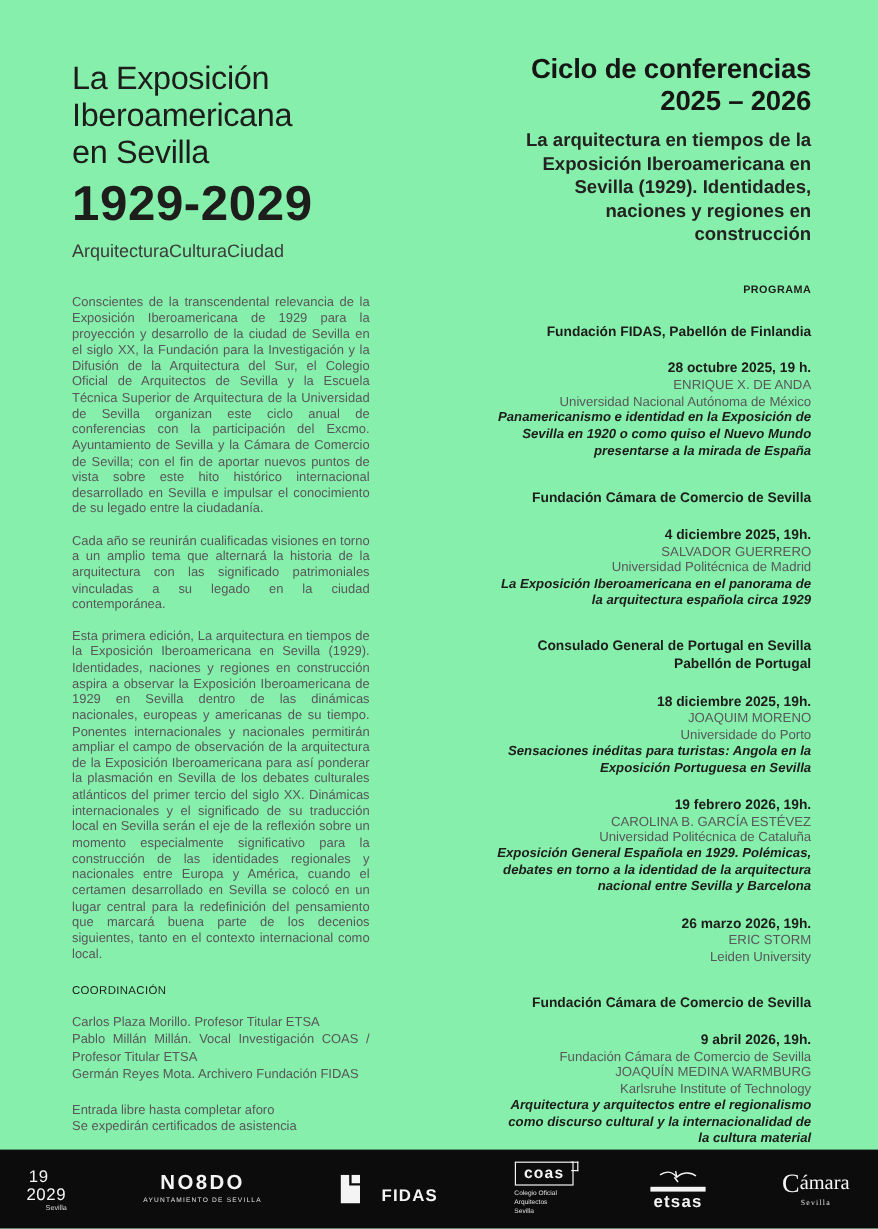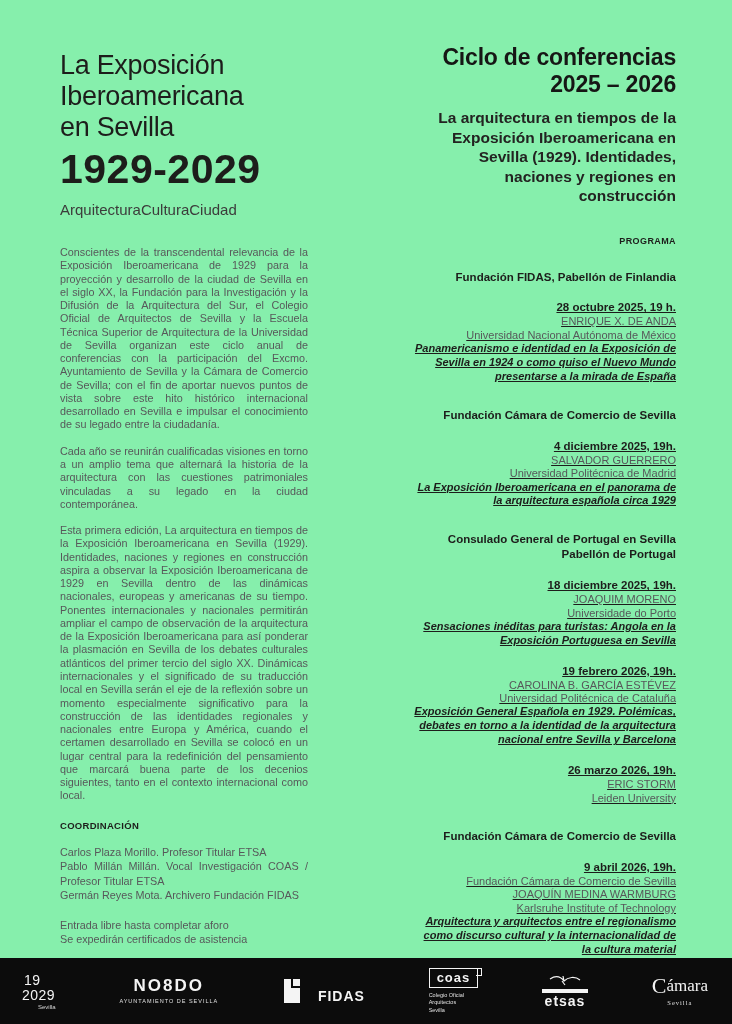--- a/index.html
+++ b/index.html
@@ -9,34 +9,34 @@
     font-family:"Liberation Sans", sans-serif; color:#1d1d1b;
   }
 
   
   .col-left { position:absolute; left:60px; top:50px; width:248px; }
   .main-title { font-size:27px; line-height:31px; letter-spacing:-0.3px; font-weight:normal; color:#1d1d1b; }
   .years { font-size:41px; line-height:48px; font-weight:bold; letter-spacing:0.5px; margin-top:2px; color:#1d1d1b; }
   .tags { display:flex; justify-content:flex-start; width:224px; margin-top:8px; font-size:15px; color:#3c3c3b; }
   .intro { margin-top:28px; }
   .para { font-size:10.8px; line-height:1.23; color:#57585a; text-align:justify; margin:0 0 13px 0; }
-  .coord-heading { margin-top:17px; font-size:9.5px; font-weight:bold; letter-spacing:0.3px; color:#1d1d1b; }
+  .coord-heading { margin-top:17px; font-size:9.5px; font-weight:normal; letter-spacing:0.3px; color:#1d1d1b; }
   .coord-list { margin-top:14px; }
   .coord-list div, .notes div { font-size:10.8px; line-height:1.35; color:#57585a; text-align:justify; }
   .notes { margin-top:15px; }
 
   
   .col-right { position:absolute; right:56px; top:44px; width:262px; text-align:right; }
   .cycle-title { font-size:23px; line-height:27px; font-weight:bold; letter-spacing:-0.2px; color:#161615; }
   .cycle-subtitle { margin-top:10px; font-size:15.5px; line-height:19.5px; font-weight:bold; color:#232321; }
   .program { margin-top:30px; }
   .program-heading { font-size:9px; font-weight:bold; letter-spacing:0.4px; color:#1d1d1b; }
   .venue { margin-top:24px; }
   .venue-name div { font-size:11.5px; font-weight:bold; line-height:1.3; color:#1d1d1b; }
-  .talk { margin-top:17px;text-decoration:underline; }
+  .talk { margin-top:17px; }
   .talk-date { font-size:11.5px; font-weight:bold; color:#1d1d1b; line-height:1.2; }
   .talk-location, .talk-speaker, .talk-affiliation { font-size:11px; color:#57585a; line-height:1.22; }
   .talk-title { font-size:11px; font-weight:bold; font-style:italic; color:#1d1d1b; line-height:1.27; }
 
   
   .footer {
     position:absolute; left:0; bottom:0; width:732px; height:66px;
     background:#0c0c0c; display:flex; align-items:center;
     justify-content:space-between; padding:0 24px; box-sizing:border-box; color:#f4f4f4;
   }
@@ -74,21 +74,21 @@
     </div>
     <div class="years">1929-2029</div>
     <div class="tags">
         <div>Arquitectura</div>
         <div>Cultura</div>
         <div>Ciudad</div>
       </div>
 
     <div class="intro">
         <div class="para">Conscientes de la transcendental relevancia de la Exposición Iberoamericana de 1929 para la proyección y desarrollo de la ciudad de Sevilla en el siglo XX, la Fundación para la Investigación y la Difusión de la Arquitectura del Sur, el Colegio Oficial de Arquitectos de Sevilla y la Escuela Técnica Superior de Arquitectura de la Universidad de Sevilla organizan este ciclo anual de conferencias con la participación del Excmo. Ayuntamiento de Sevilla y la Cámara de Comercio de Sevilla; con el fin de aportar nuevos puntos de vista sobre este hito histórico internacional desarrollado en Sevilla e impulsar el conocimiento de su legado entre la ciudadanía.</div>
-        <div class="para">Cada año se reunirán cualificadas visiones en torno a un amplio tema que alternará la historia de la arquitectura con las cuestiones patrimoniales vinculadas a su legado en la ciudad contemporánea.</div>
+        <div class="para">Cada año se reunirán cualificadas visiones en torno a un amplio tema que alternará la historia de la arquitectura con las significado patrimoniales vinculadas a su legado en la ciudad contemporánea.</div>
         <div class="para">Esta primera edición, La arquitectura en tiempos de la Exposición Iberoamericana en Sevilla (1929). Identidades, naciones y regiones en construcción aspira a observar la Exposición Iberoamericana de 1929 en Sevilla dentro de las dinámicas nacionales, europeas y americanas de su tiempo. Ponentes internacionales y nacionales permitirán ampliar el campo de observación de la arquitectura de la Exposición Iberoamericana para así ponderar la plasmación en Sevilla de los debates culturales atlánticos del primer tercio del siglo XX. Dinámicas internacionales y el significado de su traducción local en Sevilla serán el eje de la reflexión sobre un momento especialmente significativo para la construcción de las identidades regionales y nacionales entre Europa y América, cuando el certamen desarrollado en Sevilla se colocó en un lugar central para la redefinición del pensamiento que marcará buena parte de los decenios siguientes, tanto en el contexto internacional como local.</div>
       </div>
 
     <div class="coord-heading">COORDINACIÓN</div>
     <div class="coord-list">
         <div>Carlos Plaza Morillo. Profesor Titular ETSA</div>
         <div>Pablo Millán Millán. Vocal Investigación COAS / Profesor Titular ETSA</div>
         <div>Germán Reyes Mota. Archivero Fundación FIDAS</div>
       </div>
     <div class="notes">
@@ -110,21 +110,21 @@
   <section class="venue">
     <div class="venue-name">
               <div>Fundación FIDAS, Pabellón de Finlandia</div>
             </div>
     <div class="talks">
   <div class="talk">
     <div class="talk-date">28 octubre 2025, 19 h.</div>
 
     <div class="talk-speaker">ENRIQUE X. DE ANDA</div>
     <div class="talk-affiliation">Universidad Nacional Autónoma de México</div>
-    <div class="talk-title">Panamericanismo e identidad en la Exposición de Sevilla en 1924 o como quiso el Nuevo Mundo presentarse a la mirada de España</div>
+    <div class="talk-title">Panamericanismo e identidad en la Exposición de Sevilla en 1920 o como quiso el Nuevo Mundo presentarse a la mirada de España</div>
   </div>
 </div>
   </section>
 
   <section class="venue">
     <div class="venue-name">
               <div>Fundación Cámara de Comercio de Sevilla</div>
             </div>
     <div class="talks">
   <div class="talk">

